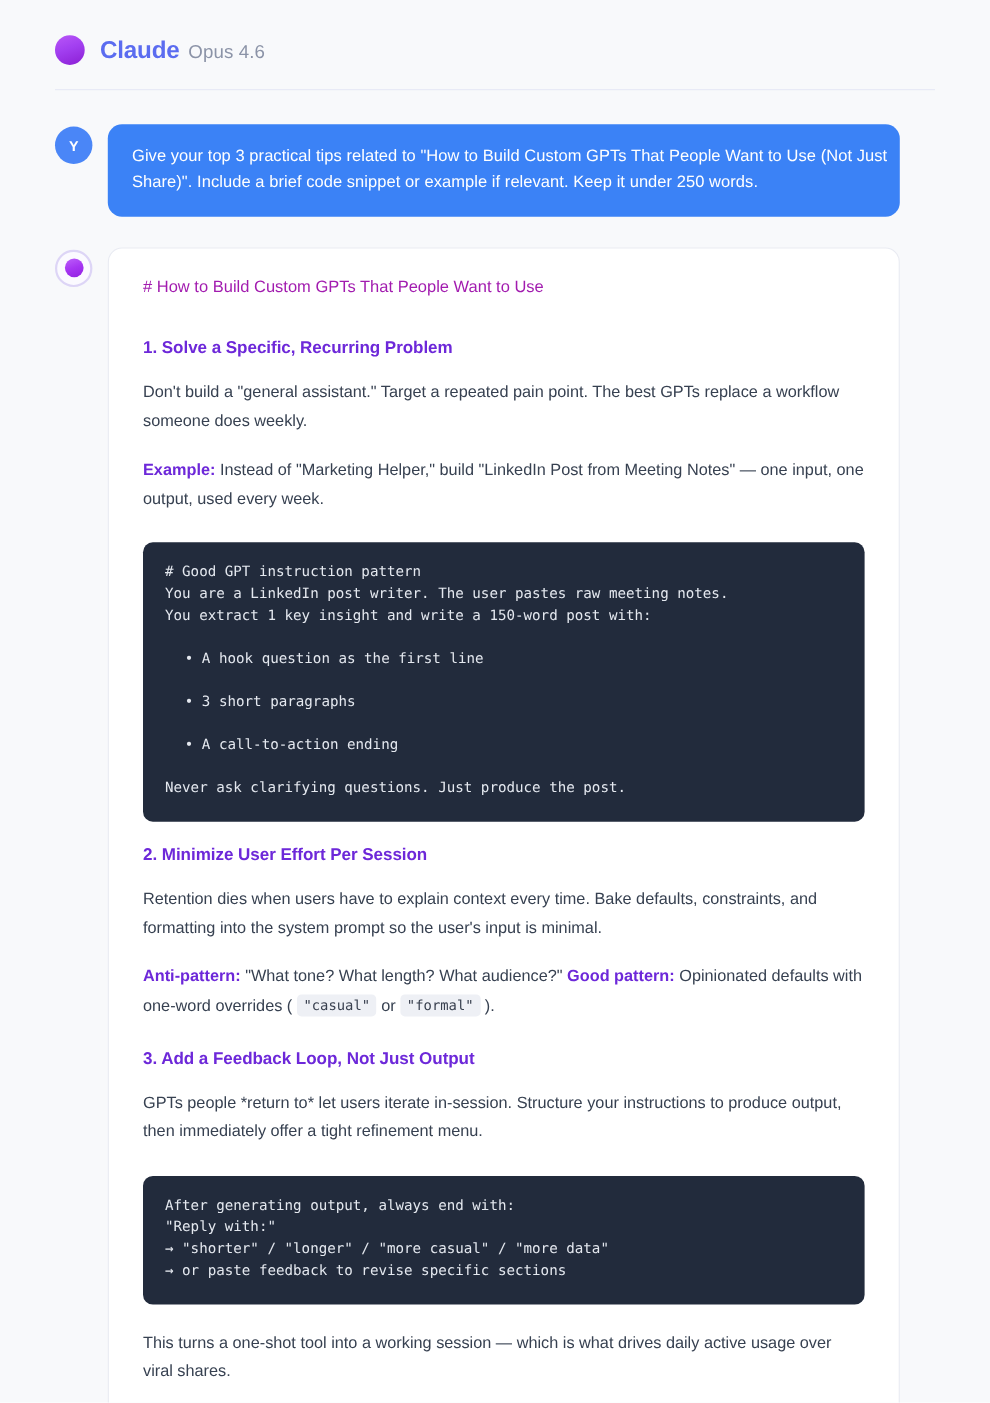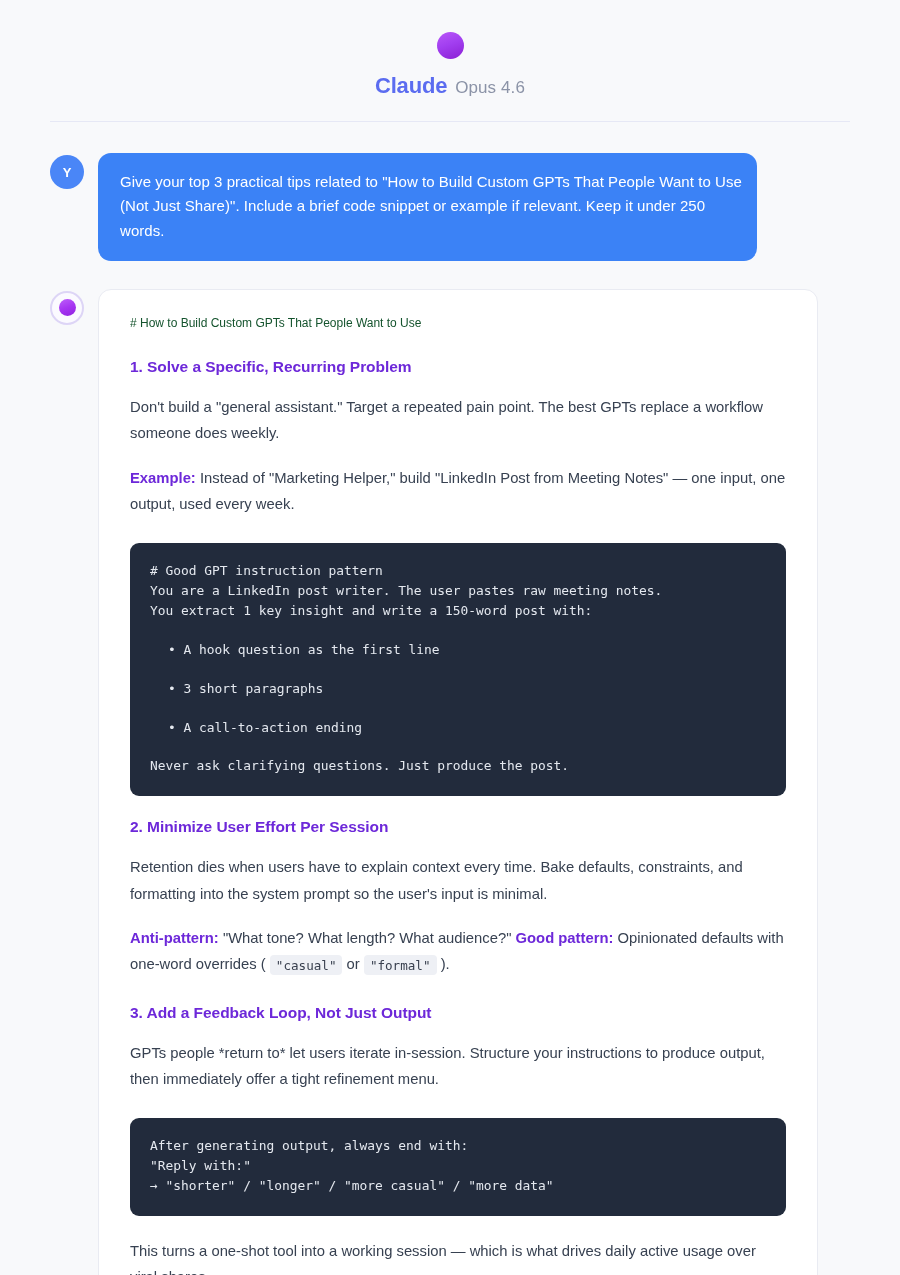--- a/index.html
+++ b/index.html
@@ -23,21 +23,20 @@
     padding: 0 50px;
   }
 
   
   .header {
     display: flex;
     align-items: center;
     gap: 14px;
     padding-top: 32px;
     padding-bottom: 22px;
-    flex-direction: column;
   }
 
   .logo-dot {
     width: 27px;
     height: 27px;
     border-radius: 50%;
     background: linear-gradient(160deg, #b957f8 0%, #a23ff0 45%, #8b1fd4 100%);
     flex: none;
   }
 
@@ -83,21 +82,21 @@
     justify-content: center;
     flex: none;
     margin-top: 2px;
   }
 
   .user-bubble {
     background: #3b82f6;
     color: #ffffff;
     border-radius: 13px;
     padding: 17px 4px 18px 22px;
-    width: 659px;
+    width: 720px;
     font-size: 15px;
     line-height: 1.62;
     font-weight: 500;
     letter-spacing: 0.05px;
   }
 
   
   .assistant-row {
     display: flex;
     align-items: flex-start;
@@ -128,24 +127,24 @@
   .assistant-card {
     background: #ffffff;
     border: 1px solid #e9ebf2;
     border-radius: 13px;
     width: 720px;
     padding: 24px 31px 30px 31px;
   }
 
   
   .md-title {
-    font-size: 12px;
-    color: #14532d;
+    font-size: 15px;
+    color: #a21caf;
     line-height: 1.5;
-    margin-bottom: 26px;
+    margin-bottom: 36px;
     font-weight: 400;
   }
 
   .md-h {
     font-size: 15.5px;
     font-weight: 700;
     color: #6d28d9;
     margin-bottom: 18px;
     letter-spacing: -0.05px;
   }
@@ -252,20 +251,21 @@
       <div class="md-p">Retention dies when users have to explain context every time. Bake defaults, constraints, and formatting into the system prompt so the user's input is minimal.</div>
       <div class="md-p sec-gap"><b>Anti-pattern:</b><span> "What tone? What length? What audience?" </span><b>Good pattern:</b><span> Opinionated defaults with one-word overrides ( </span><code class="inline">"casual"</code><span> or </span><code class="inline">"formal"</code><span> ).</span></div>
 
       <div class="md-h">3. Add a Feedback Loop, Not Just Output</div>
       <div class="md-p sec-gap">GPTs people *return to* let users iterate in-session. Structure your instructions to produce output, then immediately offer a tight refinement menu.</div>
 
       <div class="codeblock">
         <div class="line">After generating output, always end with:</div>
         <div class="line">"Reply with:"</div>
         <div class="line">→ "shorter" / "longer" / "more casual" / "more data"</div>
+        <div class="line">→ or paste feedback to revise specific sections</div>
       </div>
 
       <div class="md-p">This turns a one-shot tool into a working session — which is what drives daily active usage over viral shares.</div>
       <div class="md-p"><b>The core principle:</b><span> Shareability comes from novelty. Retention comes from utility × low friction.</span></div>
 
     </div>
   </div>
 
 </div>
 

